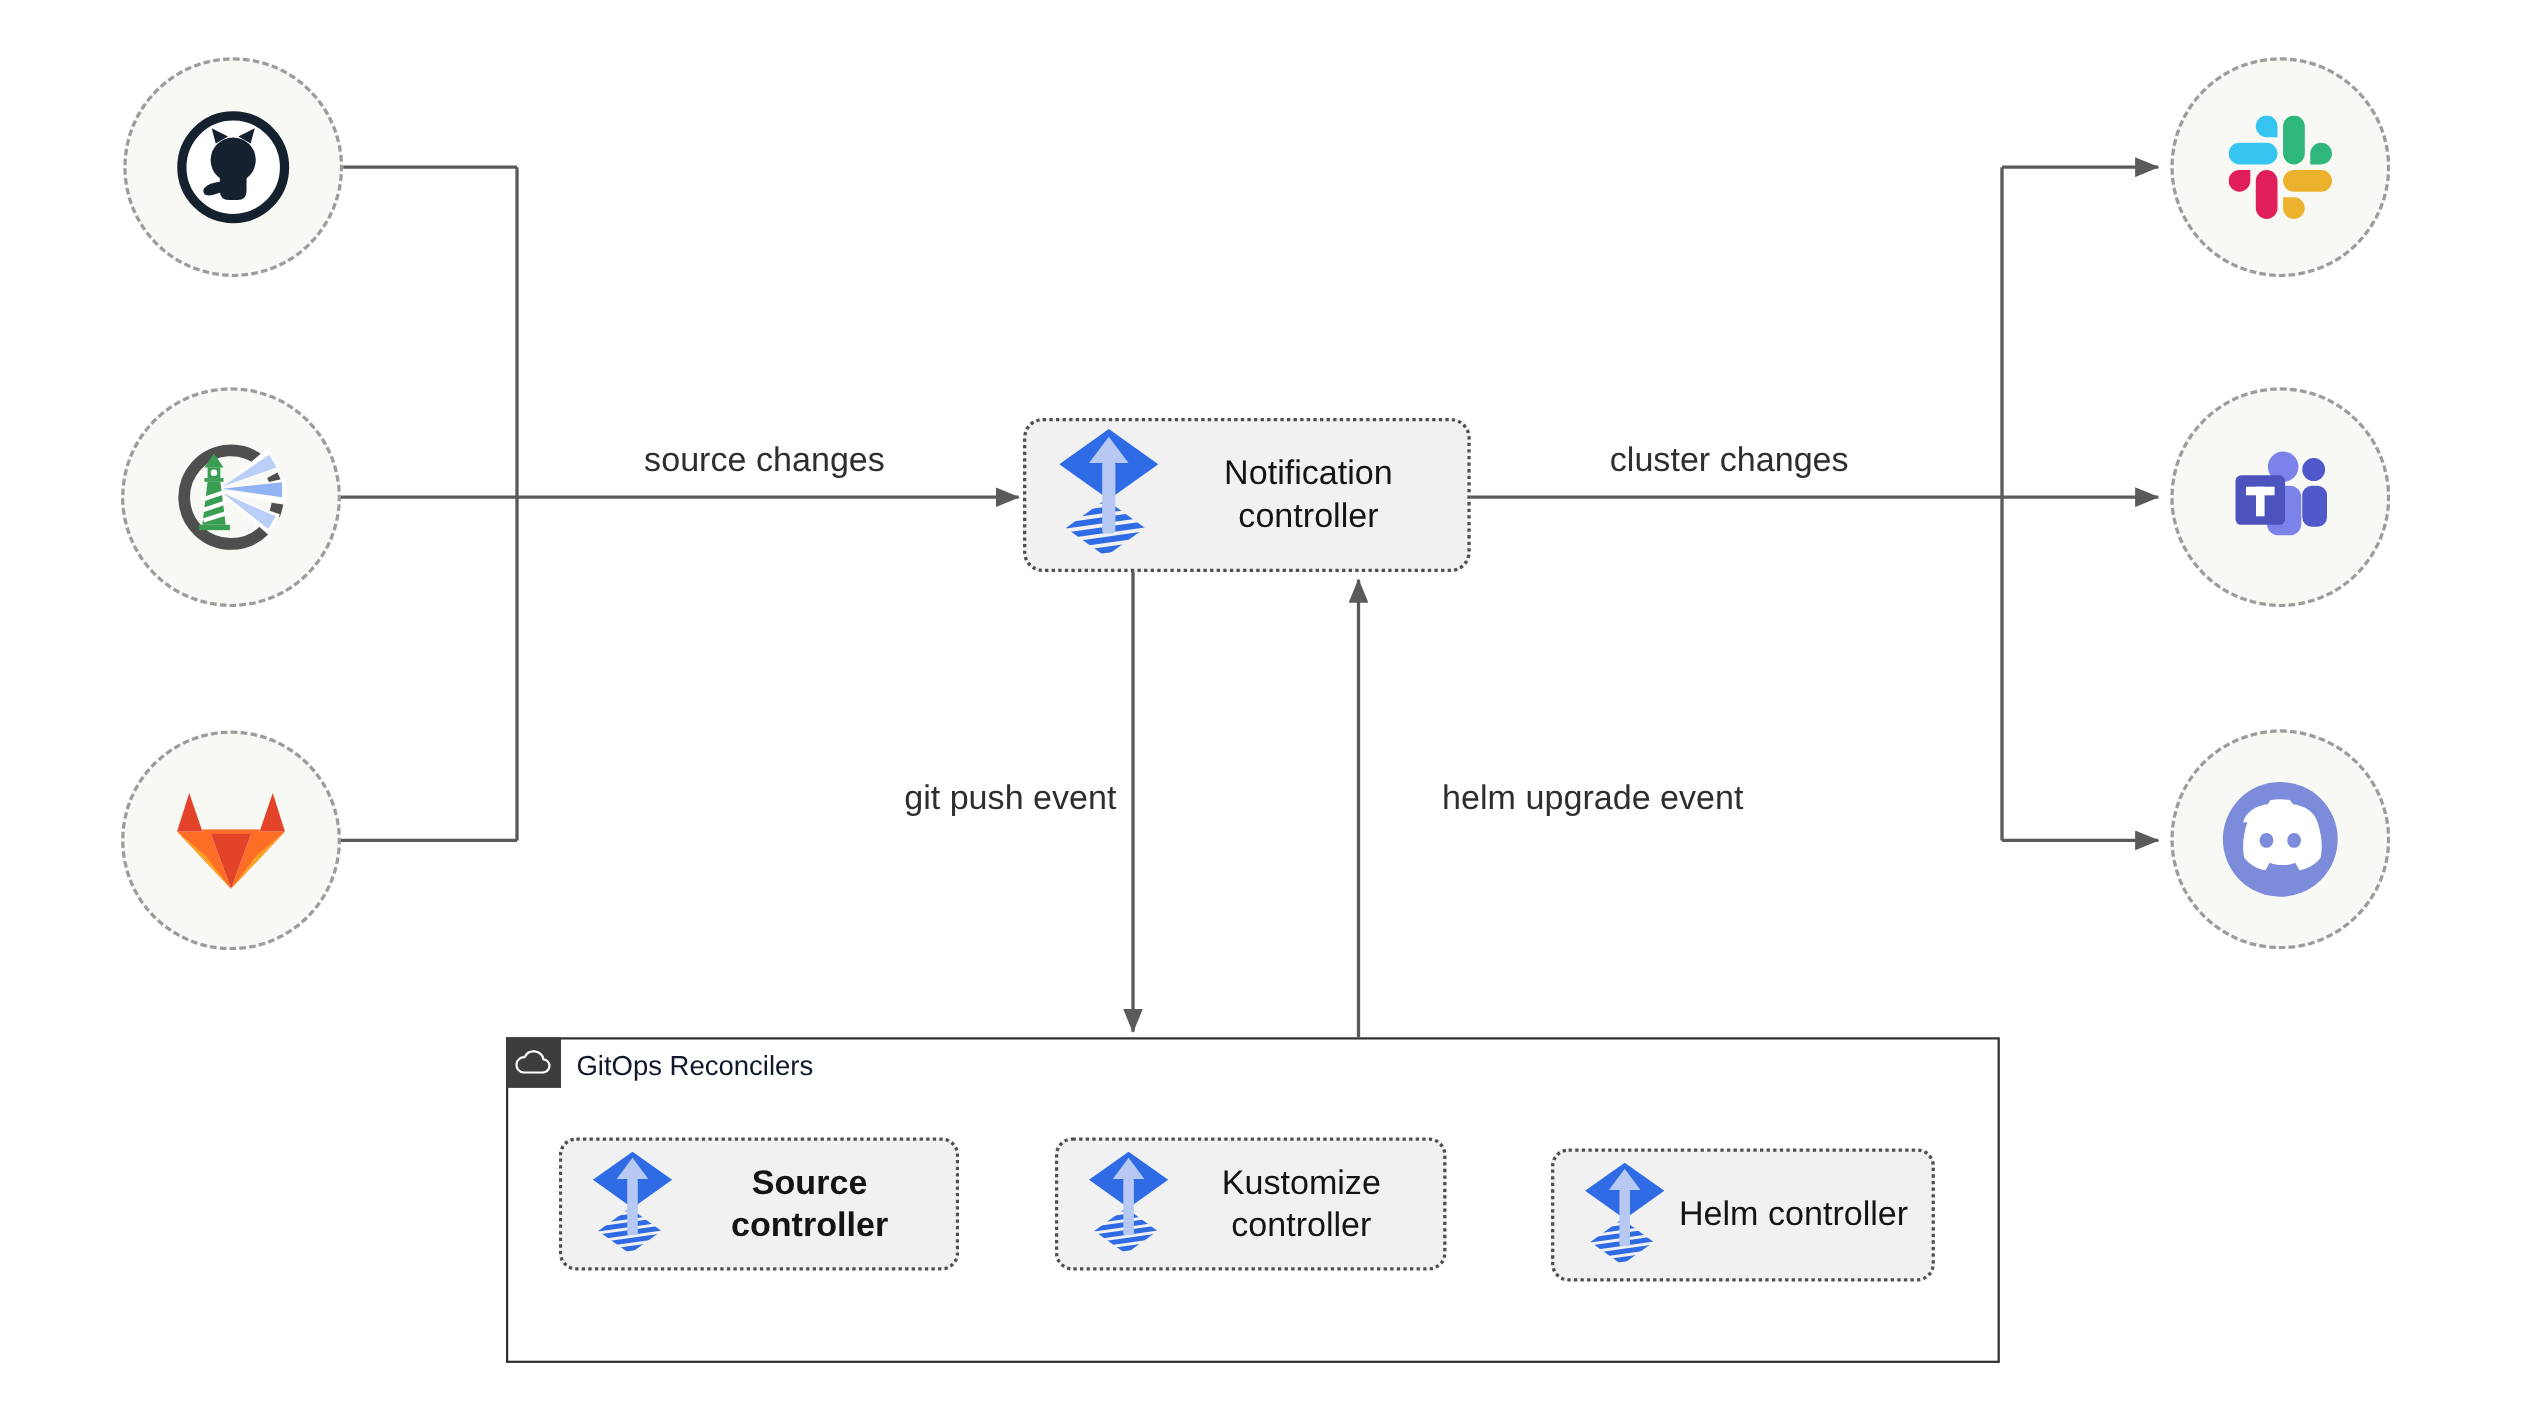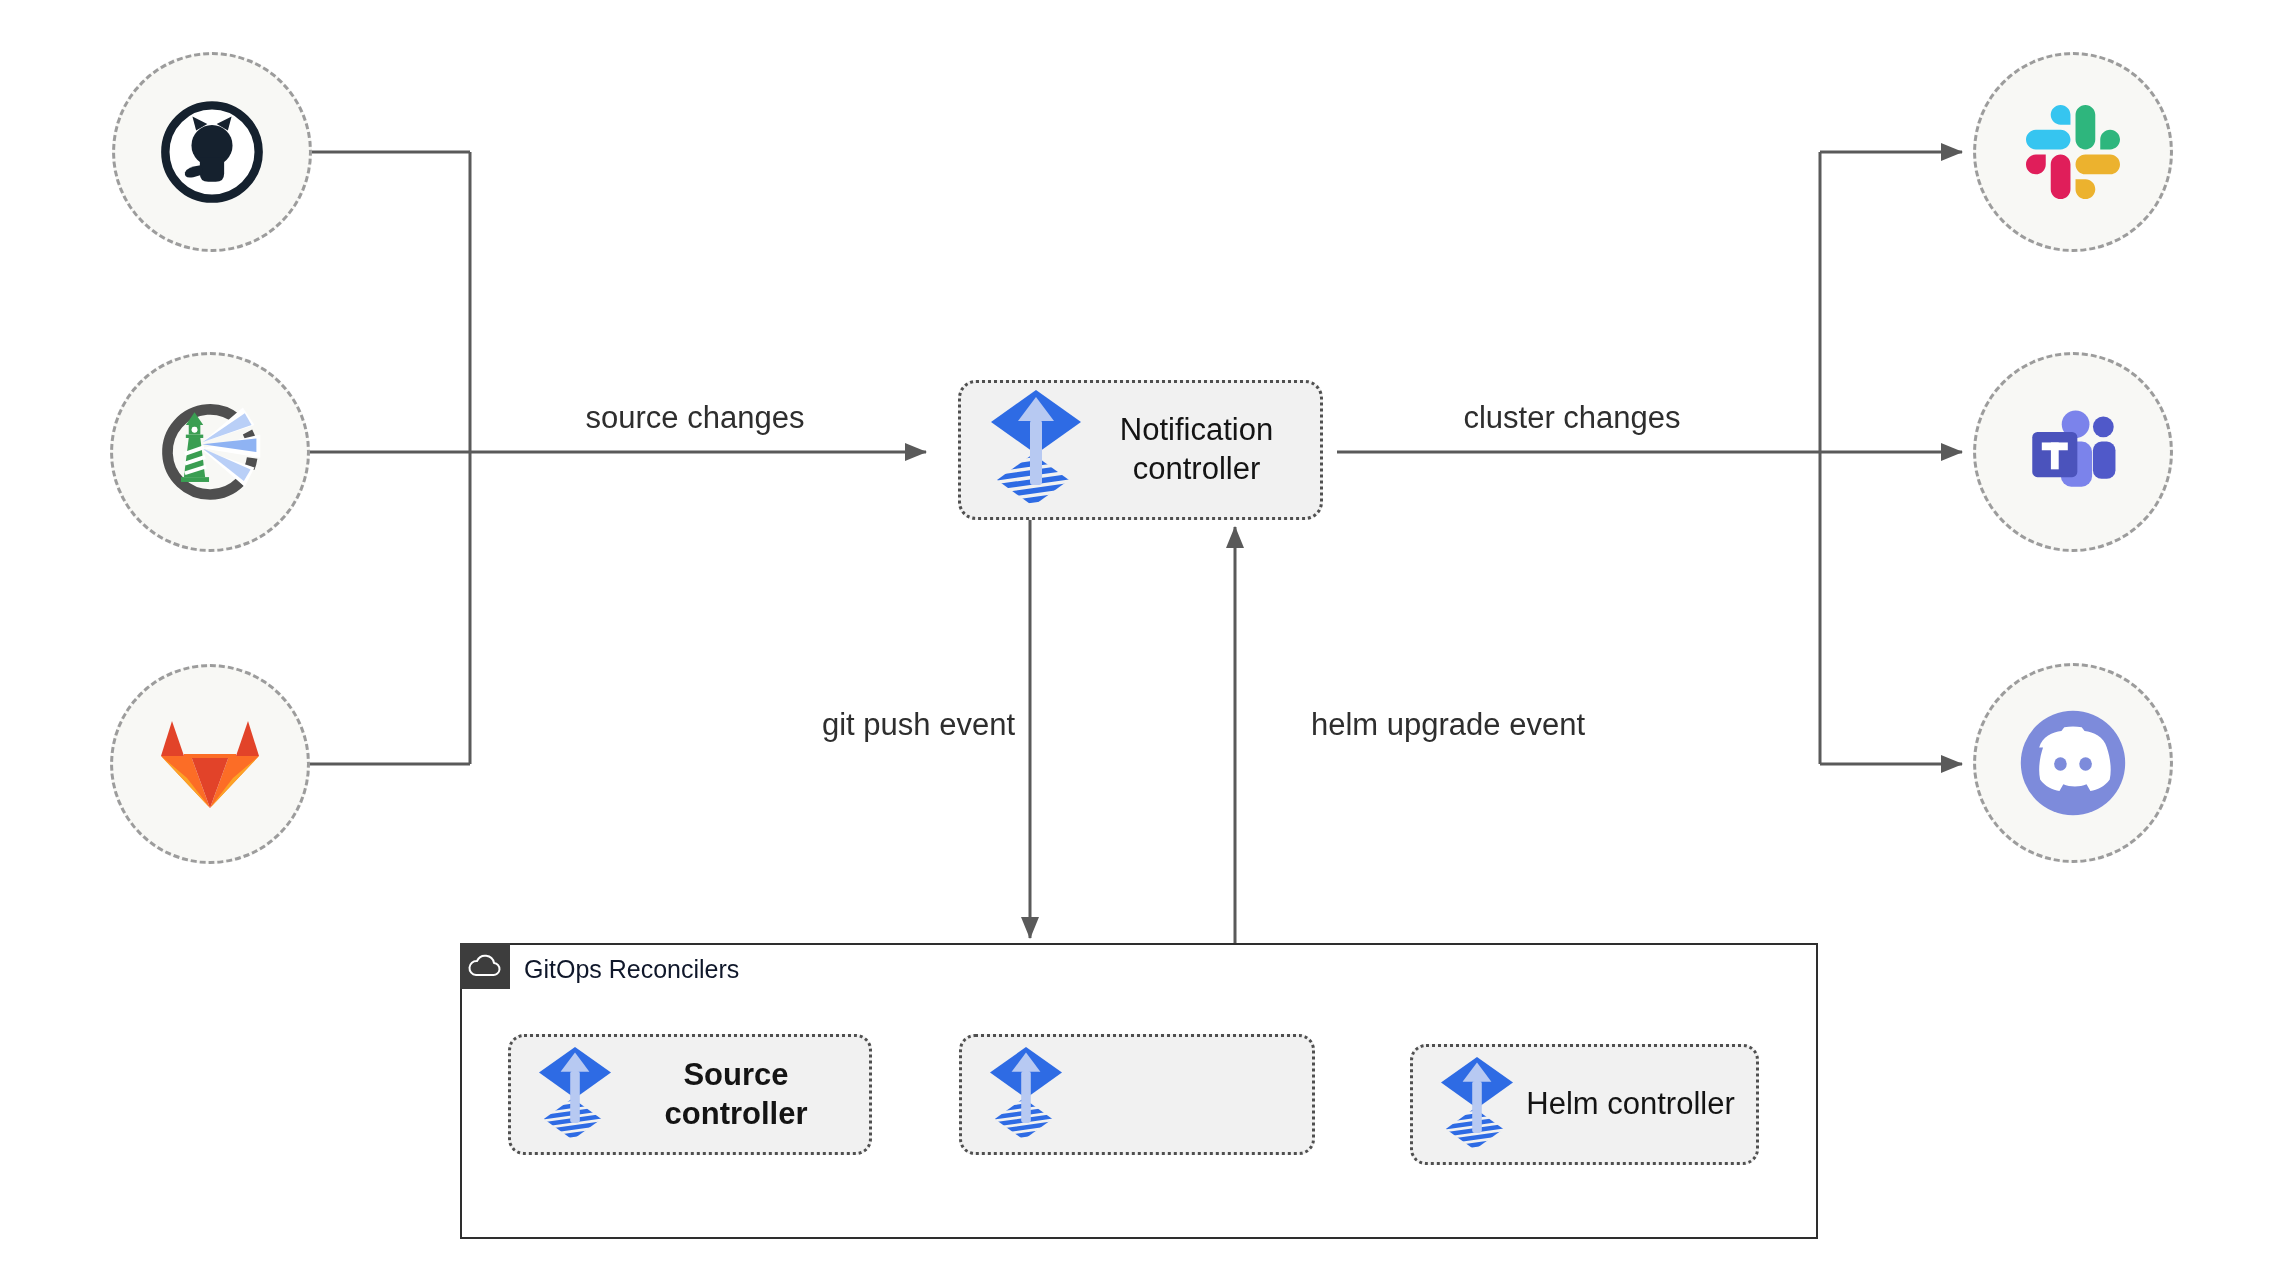--- a/index.html
+++ b/index.html
@@ -120,21 +120,21 @@
 
   <div class="node-circle" style="left:1973px;top:663px;">
     <svg width="116" height="116" viewBox="0 0 120 120">
       <circle cx="60" cy="60" r="54" fill="#7d8bdb"></circle>
       <path d="M25,44 C28,33 39,28 48,27 l3,-4 c6,-1 12,-1 18,0 l3,4 c9,1 20,6 23,17 c4,12 5,24 3,33 c-5,7 -13,11 -20,12 l-4,-7 c-7,3 -17,3 -24,0 l-4,7 c-7,-1 -15,-5 -20,-12 c-2,-9 -1,-21 3,-33 z" fill="#ffffff"></path>
       <ellipse cx="47" cy="61" rx="6.5" ry="7" fill="#7d8bdb"></ellipse>
       <ellipse cx="73" cy="61" rx="6.5" ry="7" fill="#7d8bdb"></ellipse>
     </svg>
   </div>
 
-  <div class="ctrl-box" style="left:930px;top:380px;width:365px;height:140px;padding-left:30px;margin-left:28px;">
+  <div class="ctrl-box" style="left:930px;top:380px;width:407px;height:140px;padding-left:30px;">
     <span class="icon-wrap">
       <svg width="90" height="120" viewBox="0 0 90 120">
         <defs>
             <clipPath id="fxclipN">
               <polygon points="42,64 78,90 42,116 6,90"></polygon>
             </clipPath>
           </defs>
         <g clip-path="url(#fxclipN)" fill="#2e6be4">
           <g transform="rotate(-8 42 90)">
             <rect x="0" y="62" width="84" height="5.5" rx="2.7"></rect>
@@ -208,20 +208,21 @@
               <rect x="0" y="89" width="84" height="5.5" rx="2.7"></rect>
               <rect x="0" y="98" width="84" height="5.5" rx="2.7"></rect>
               <rect x="0" y="107" width="84" height="5.5" rx="2.7"></rect>
             </g>
           </g>
           <polygon points="45,0 90,32 45,64 0,32" fill="#2e6be4"></polygon>
           <rect x="39" y="30" width="12" height="65" rx="3" fill="#b7c9f2"></rect>
           <polygon points="45,7 63,31 27,31" fill="#b7c9f2"></polygon>
         </svg>
       </span>
+      <div class="ctrl-label">Kustomize controller</div>
     </div>
 
     <div class="ctrl-box" style="left:948px;top:89px;width:349px;height:121px;padding-left:28px;border-radius:16px;margin-top:10px;">
       <span class="icon-wrap">
         <svg width="72" height="96" viewBox="0 0 90 120">
           <defs>
               <clipPath id="fxclipH">
                 <polygon points="42,64 78,90 42,116 6,90"></polygon>
               </clipPath>
             </defs>

